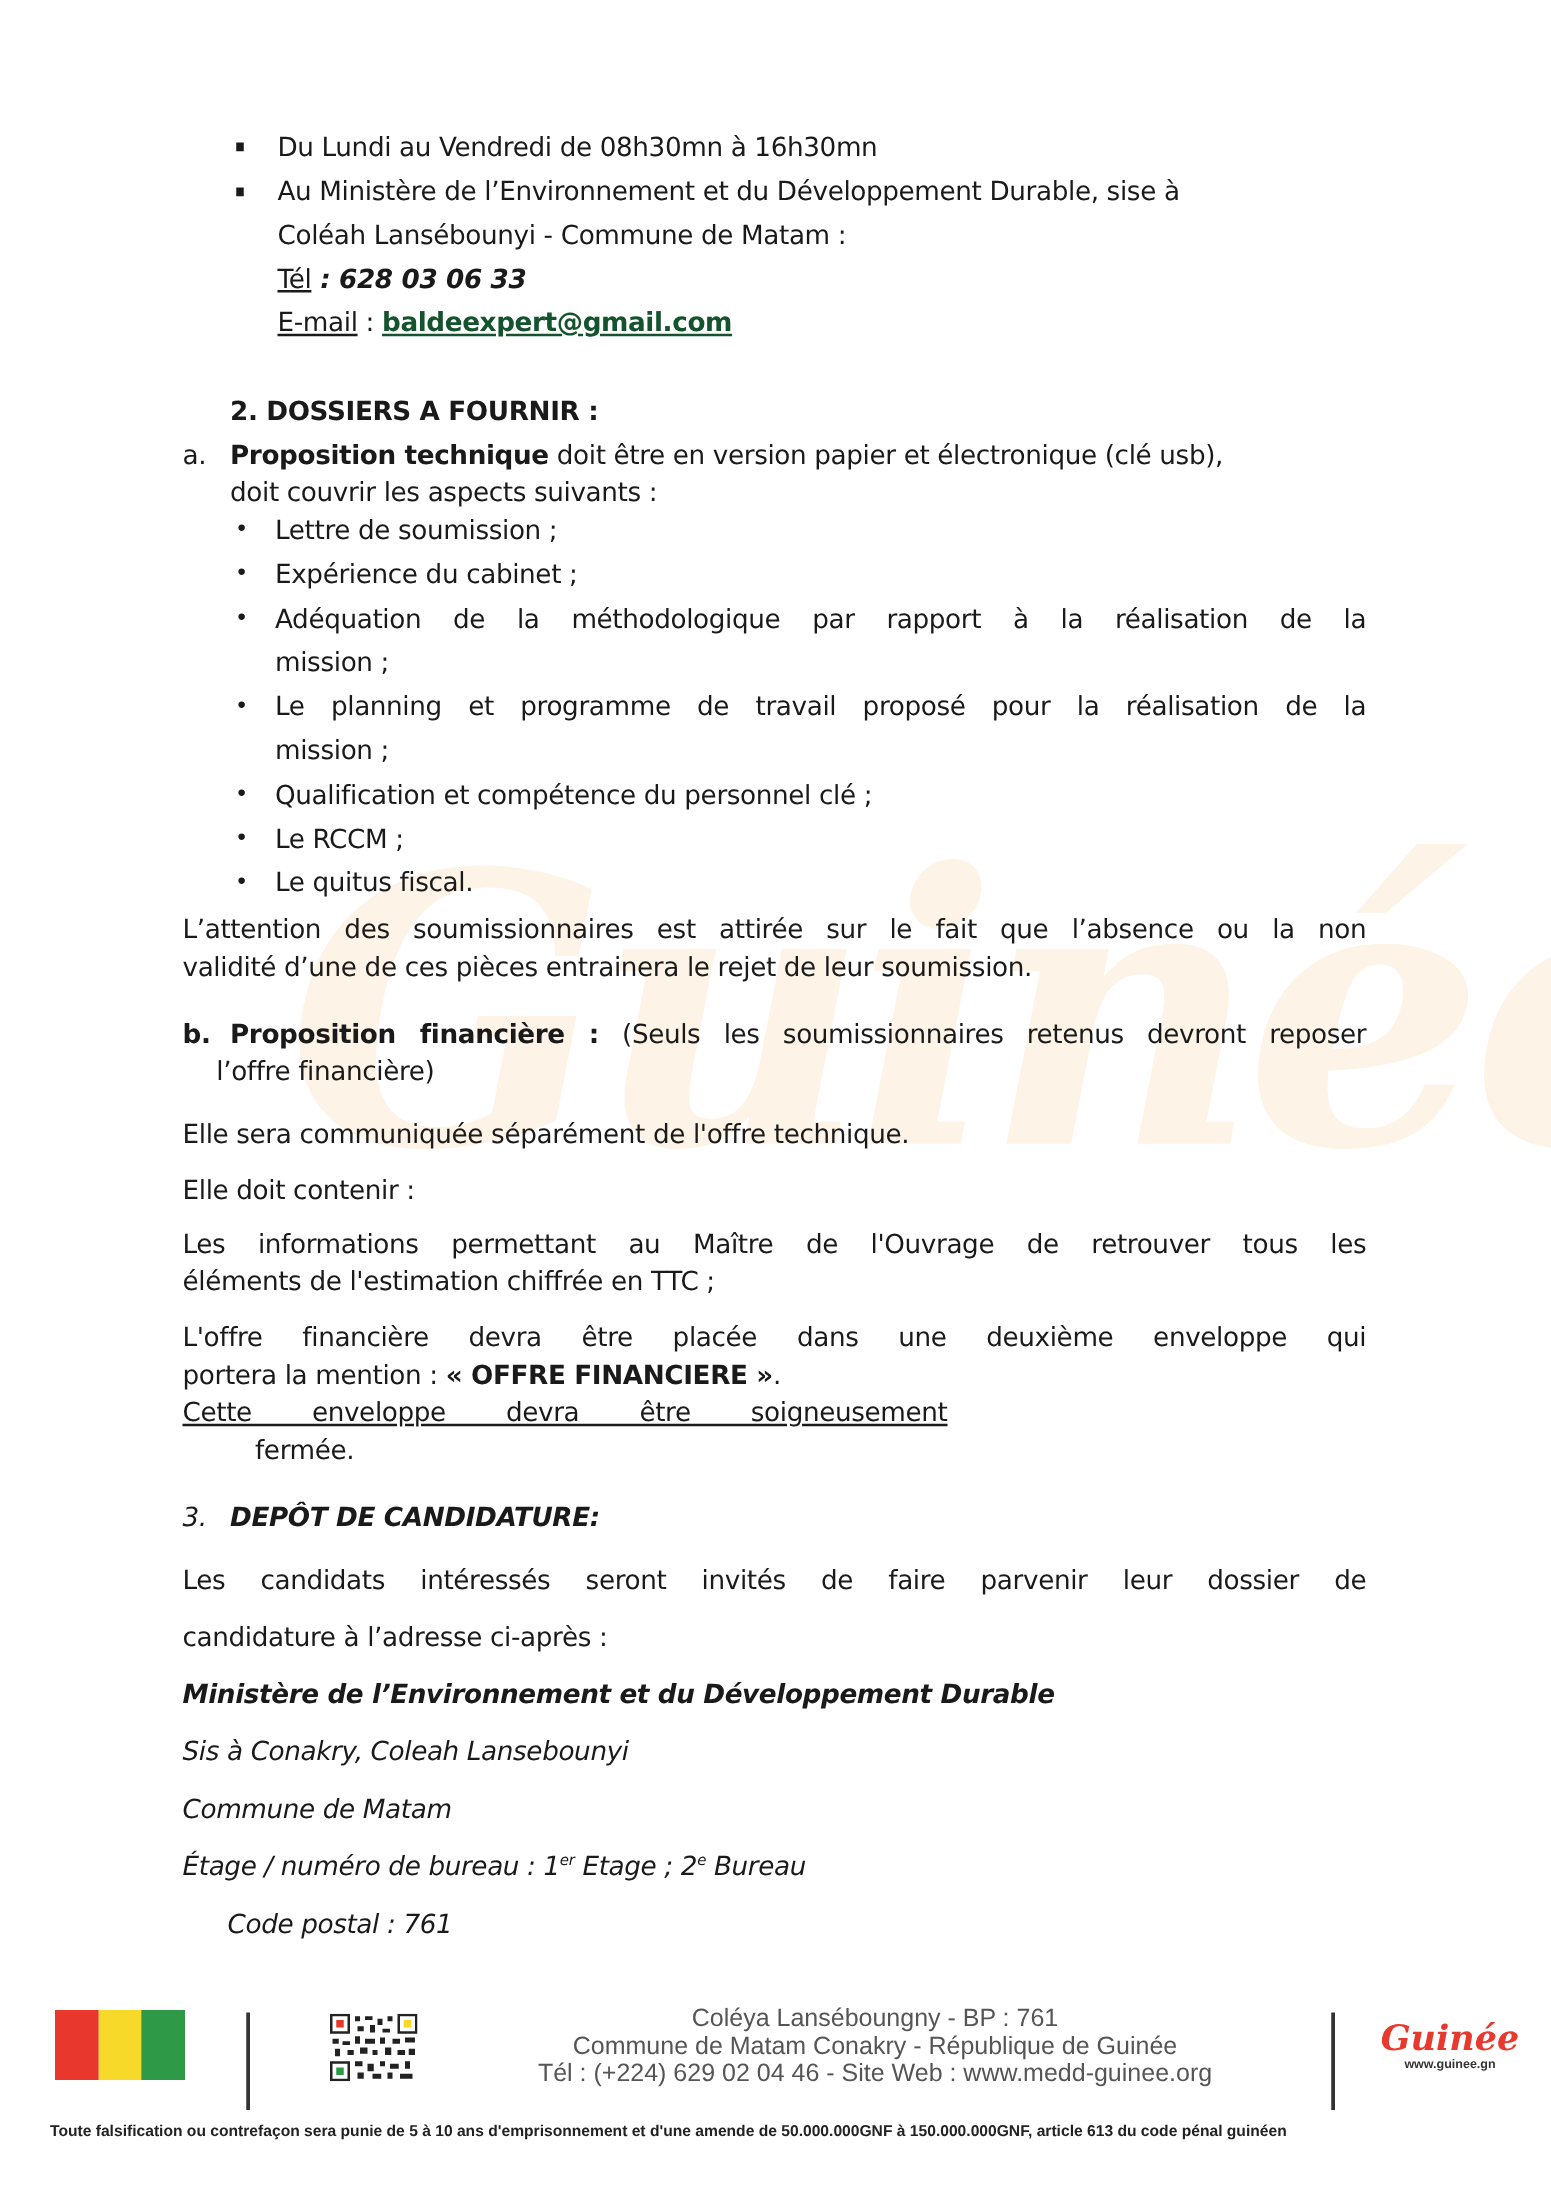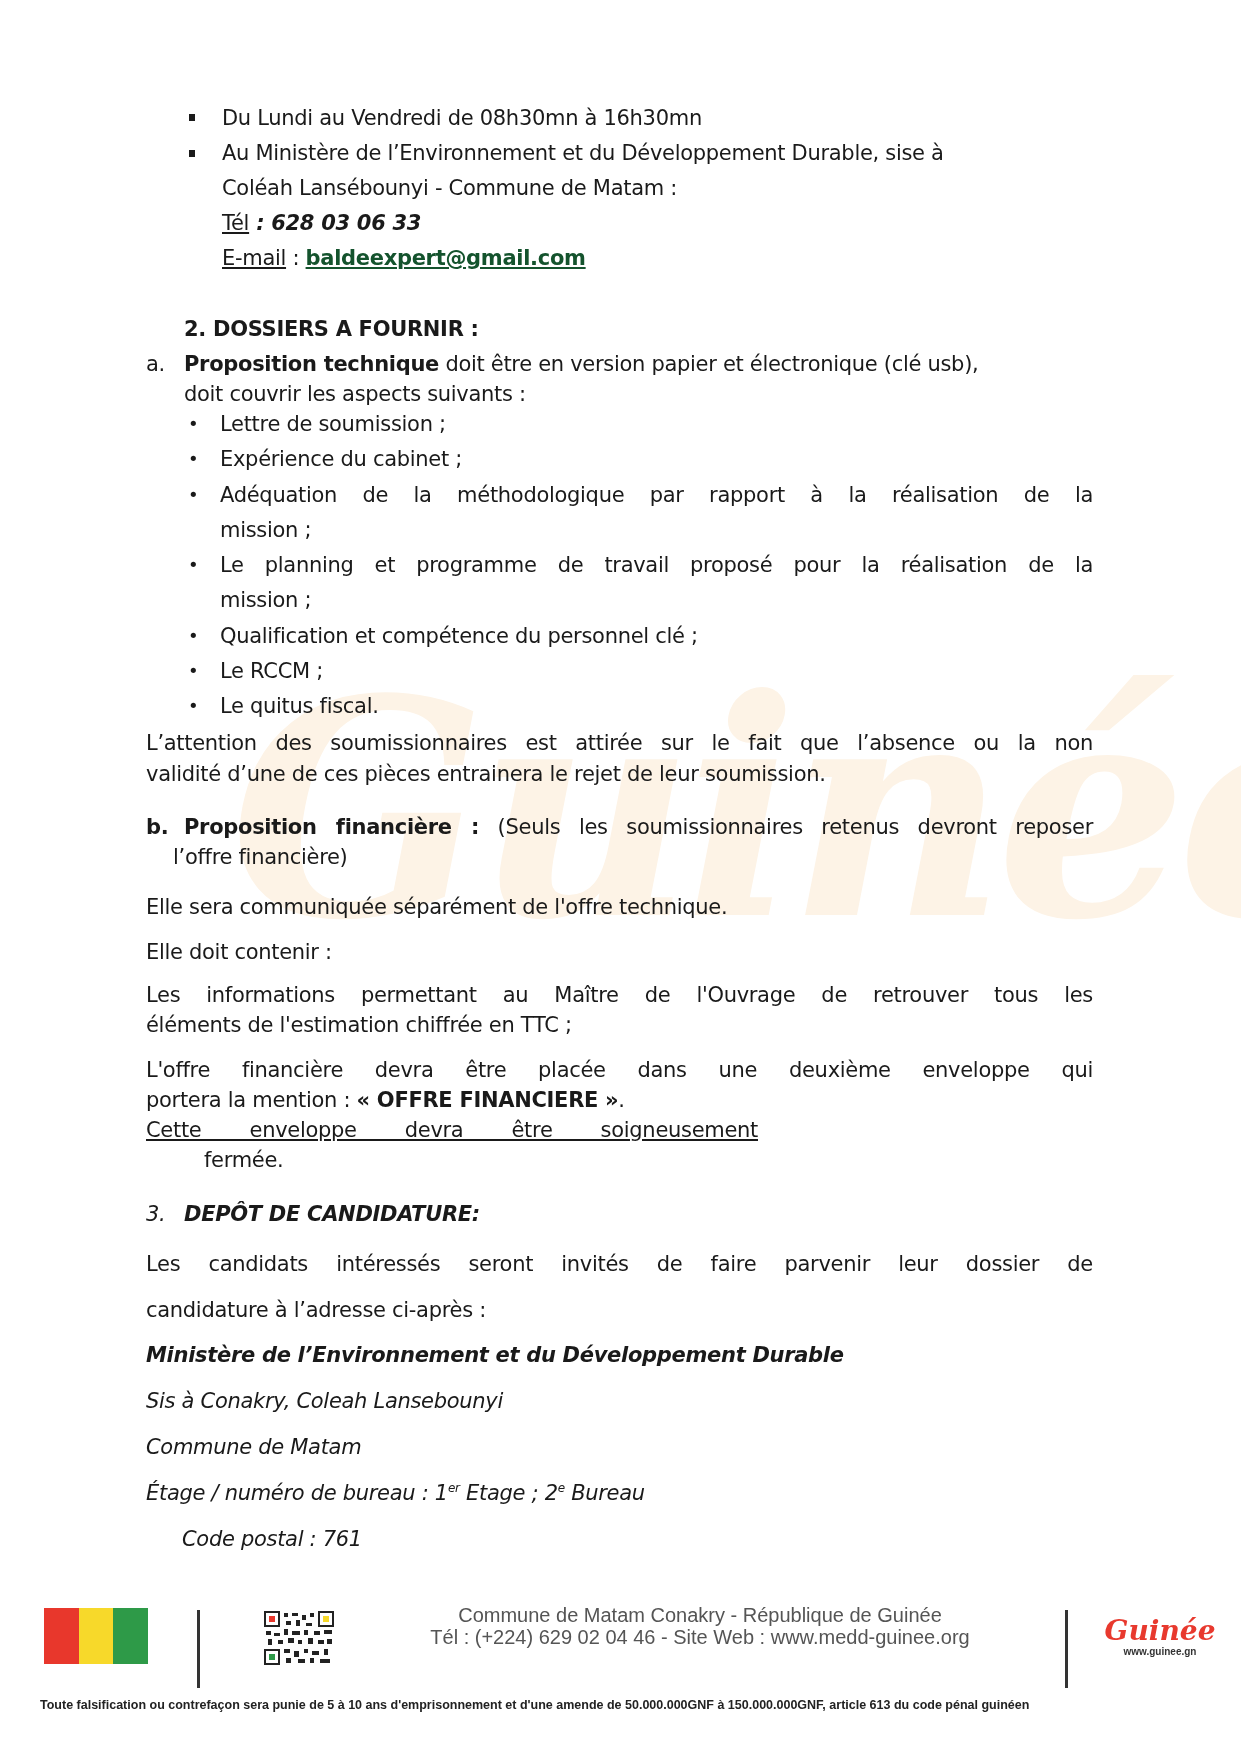--- a/index.html
+++ b/index.html
@@ -157,20 +157,21 @@
         <rect x="48" y="40" width="7" height="4"></rect>
         <rect x="60" y="38" width="4" height="6"></rect>
       <rect x="22" y="47" width="5" height="5"></rect>
         <rect x="34" y="48" width="7" height="4"></rect>
         <rect x="46" y="47" width="4" height="5"></rect>
         <rect x="56" y="48" width="10" height="4"></rect>
     </g>
   </svg>
 
   <div class="footer-text">
+    <div>Coléya Lanséboungny - BP : 761</div>
     <div>Commune de Matam Conakry - République de Guinée</div>
     <div>Tél : (+224) 629 02 04 46 - Site Web : www.medd-guinee.org</div>
   </div>
 
   <div class="vbar" style="left:1065px;top:1610px;height:78px;"></div>
 
   <div class="guinee-logo">
     <div class="guinee-word">Guinée</div>
     <div class="guinee-url">www.guinee.gn</div>
   </div>

